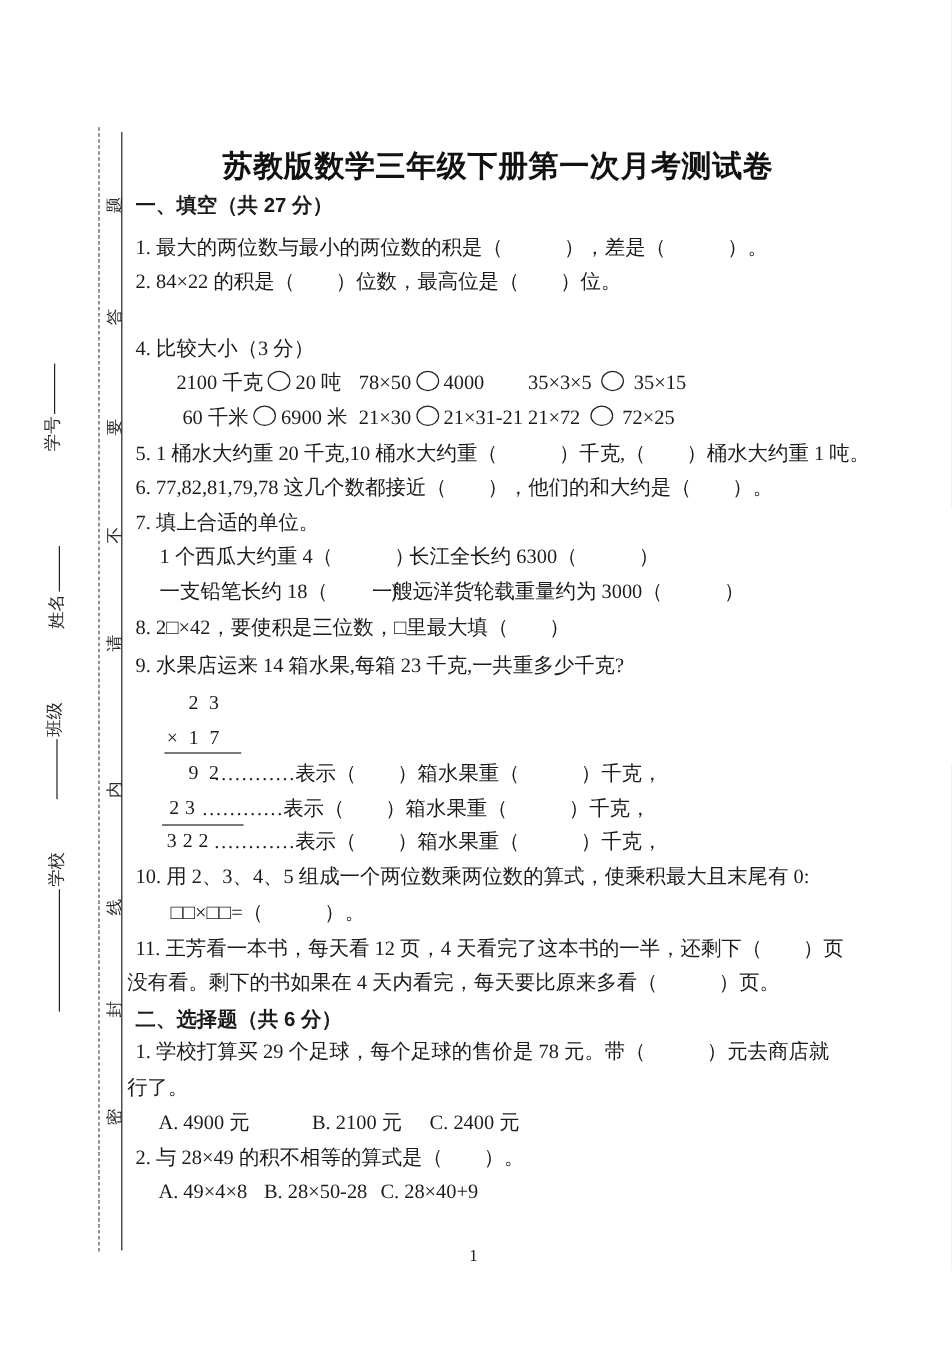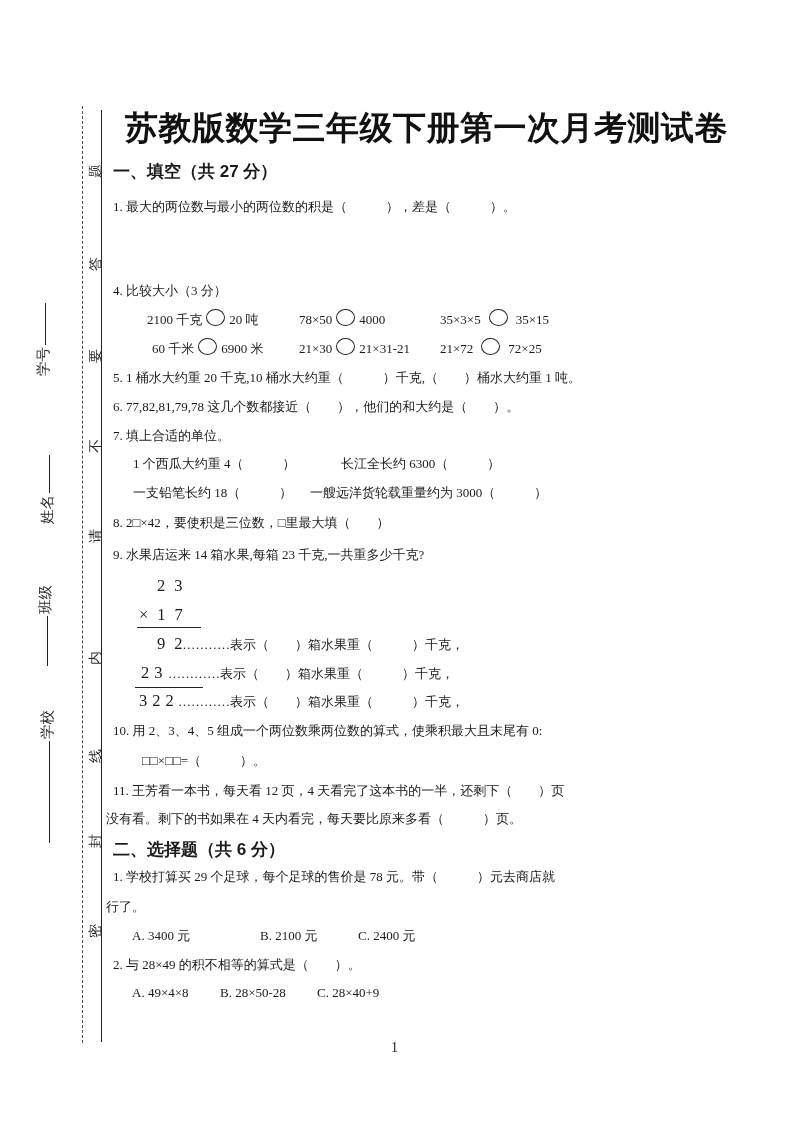--- a/index.html
+++ b/index.html
@@ -19,26 +19,26 @@
   .vfield {
     position:absolute; font-size:14.5px; white-space:nowrap;
     transform-origin:0 0; transform:rotate(-90deg); color:#2a2a2a;
   }
   .fline {
     display:inline-block; height:3px; border-bottom:1.3px solid #222;
     vertical-align:2px; margin:0 2px;
   }
 
   .title {
-    position:absolute; left:125px; top:106px; width:580px; margin:0;
+    position:absolute; left:125px; top:122px; width:580px; margin:0;
     text-align:center; font-family:"Liberation Sans", sans-serif;
-    font-weight:700; font-size:33px; letter-spacing:0.5px; color:#111;
+    font-weight:700; font-size:25px; letter-spacing:0.5px; color:#111;
     white-space:nowrap;
   }
-  .t { position:absolute; white-space:nowrap; font-size:13px; line-height:20px; }
+  .t { position:absolute; white-space:nowrap; font-size:17px; line-height:20px; }
   .hd { font-family:"Liberation Sans", sans-serif; font-weight:700; font-size:17px; }
   .circ {
     display:inline-block; width:17px; height:15px;
     border:1.4px solid #222; border-radius:50%;
     vertical-align:-2px; margin:0 4px;
   }
   .mnum { letter-spacing:9px; font-size:16.5px; }
   .mnum2 { letter-spacing:5px; font-size:16.5px; }
   .hline { position:absolute; height:0; border-top:1.6px solid #222; }
   .pnum { font-size:14px; }
@@ -71,20 +71,21 @@
     <span class="fline" style="width:50px"></span><span>班级</span>
   </div>
   <div class="vfield" style="left:38px; top:845px">
     <span class="fline" style="width:102px"></span><span>学校</span>
   </div>
 
   <h1 class="title">苏教版数学三年级下册第一次月考测试卷</h1>
 
   <div class="t hd" style="left:113px; top:162px">一、填空（共 27 分）</div>
   <div class="t" style="left:113px; top:197px">1. 最大的两位数与最小的两位数的积是（　　　），差是（　　　）。</div>
+  <div class="t" style="left:113px; top:225px">2. 84×22 的积是（　　）位数，最高位是（　　）位。</div>
   <div class="t" style="left:113px; top:281px">4. 比较大小（3 分）</div>
 
   <div class="t" style="left:147px; top:309px">
     <span>2100 千克</span><span class="circ"></span><span>20 吨</span>
   </div>
   <div class="t" style="left:299px; top:309px">
     <span>78×50</span><span class="circ"></span><span>4000</span>
   </div>
   <div class="t" style="left:440px; top:309px">
     <span>35×3×5</span><span class="circ" style="margin:0 8px"></span><span>35×15</span>
@@ -122,21 +123,21 @@
   <div class="t" style="left:178px; top:692px">…………表示（　　）箱水果重（　　　）千克，</div>
 
   <div class="t" style="left:113px; top:721px">10. 用 2、3、4、5 组成一个两位数乘两位数的算式，使乘积最大且末尾有 0:</div>
   <div class="t" style="left:142px; top:751px">□□×□□=（　　　）。</div>
   <div class="t" style="left:113px; top:781px">11. 王芳看一本书，每天看 12 页，4 天看完了这本书的一半，还剩下（　　）页</div>
   <div class="t" style="left:106px; top:809px">没有看。剩下的书如果在 4 天内看完，每天要比原来多看（　　　）页。</div>
 
   <div class="t hd" style="left:113px; top:840px">二、选择题（共 6 分）</div>
   <div class="t" style="left:113px; top:867px">1. 学校打算买 29 个足球，每个足球的售价是 78 元。带（　　　）元去商店就</div>
   <div class="t" style="left:106px; top:897px">行了。</div>
-  <div class="t" style="left:132px; top:926px">A. 3400 元</div>
+  <div class="t" style="left:132px; top:926px">A. 4900 元</div>
   <div class="t" style="left:260px; top:926px">B. 2100 元</div>
   <div class="t" style="left:358px; top:926px">C. 2400 元</div>
   <div class="t" style="left:113px; top:955px">2. 与 28×49 的积不相等的算式是（　　）。</div>
   <div class="t" style="left:132px; top:983px">A. 49×4×8</div>
   <div class="t" style="left:220px; top:983px">B. 28×50-28</div>
   <div class="t" style="left:317px; top:983px">C. 28×40+9</div>
 
   <div class="t pnum" style="left:391px; top:1038px">1</div>
 
 </div>

